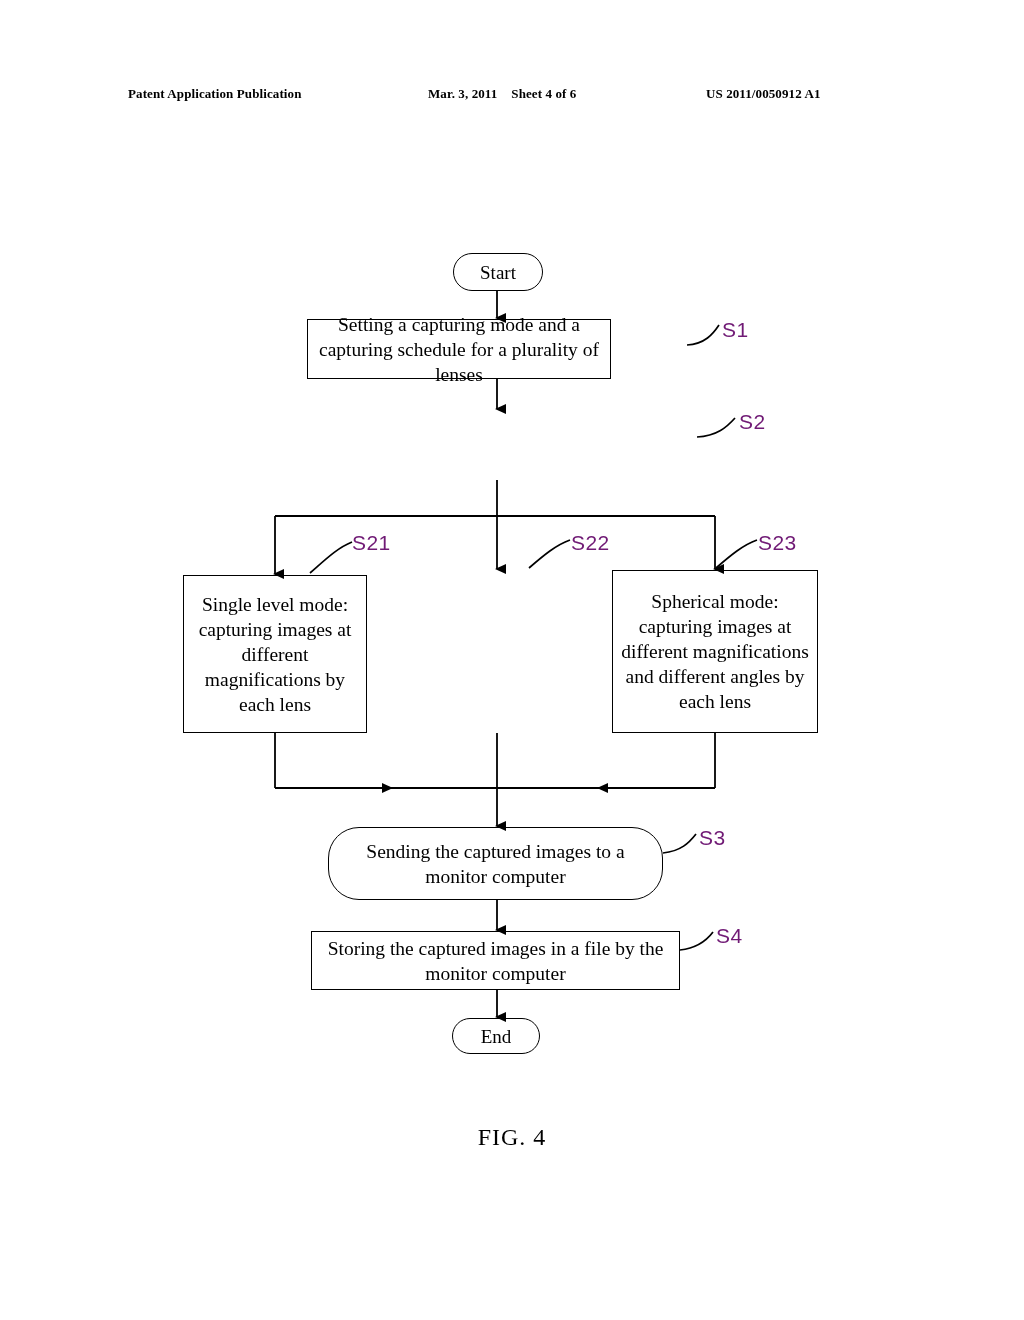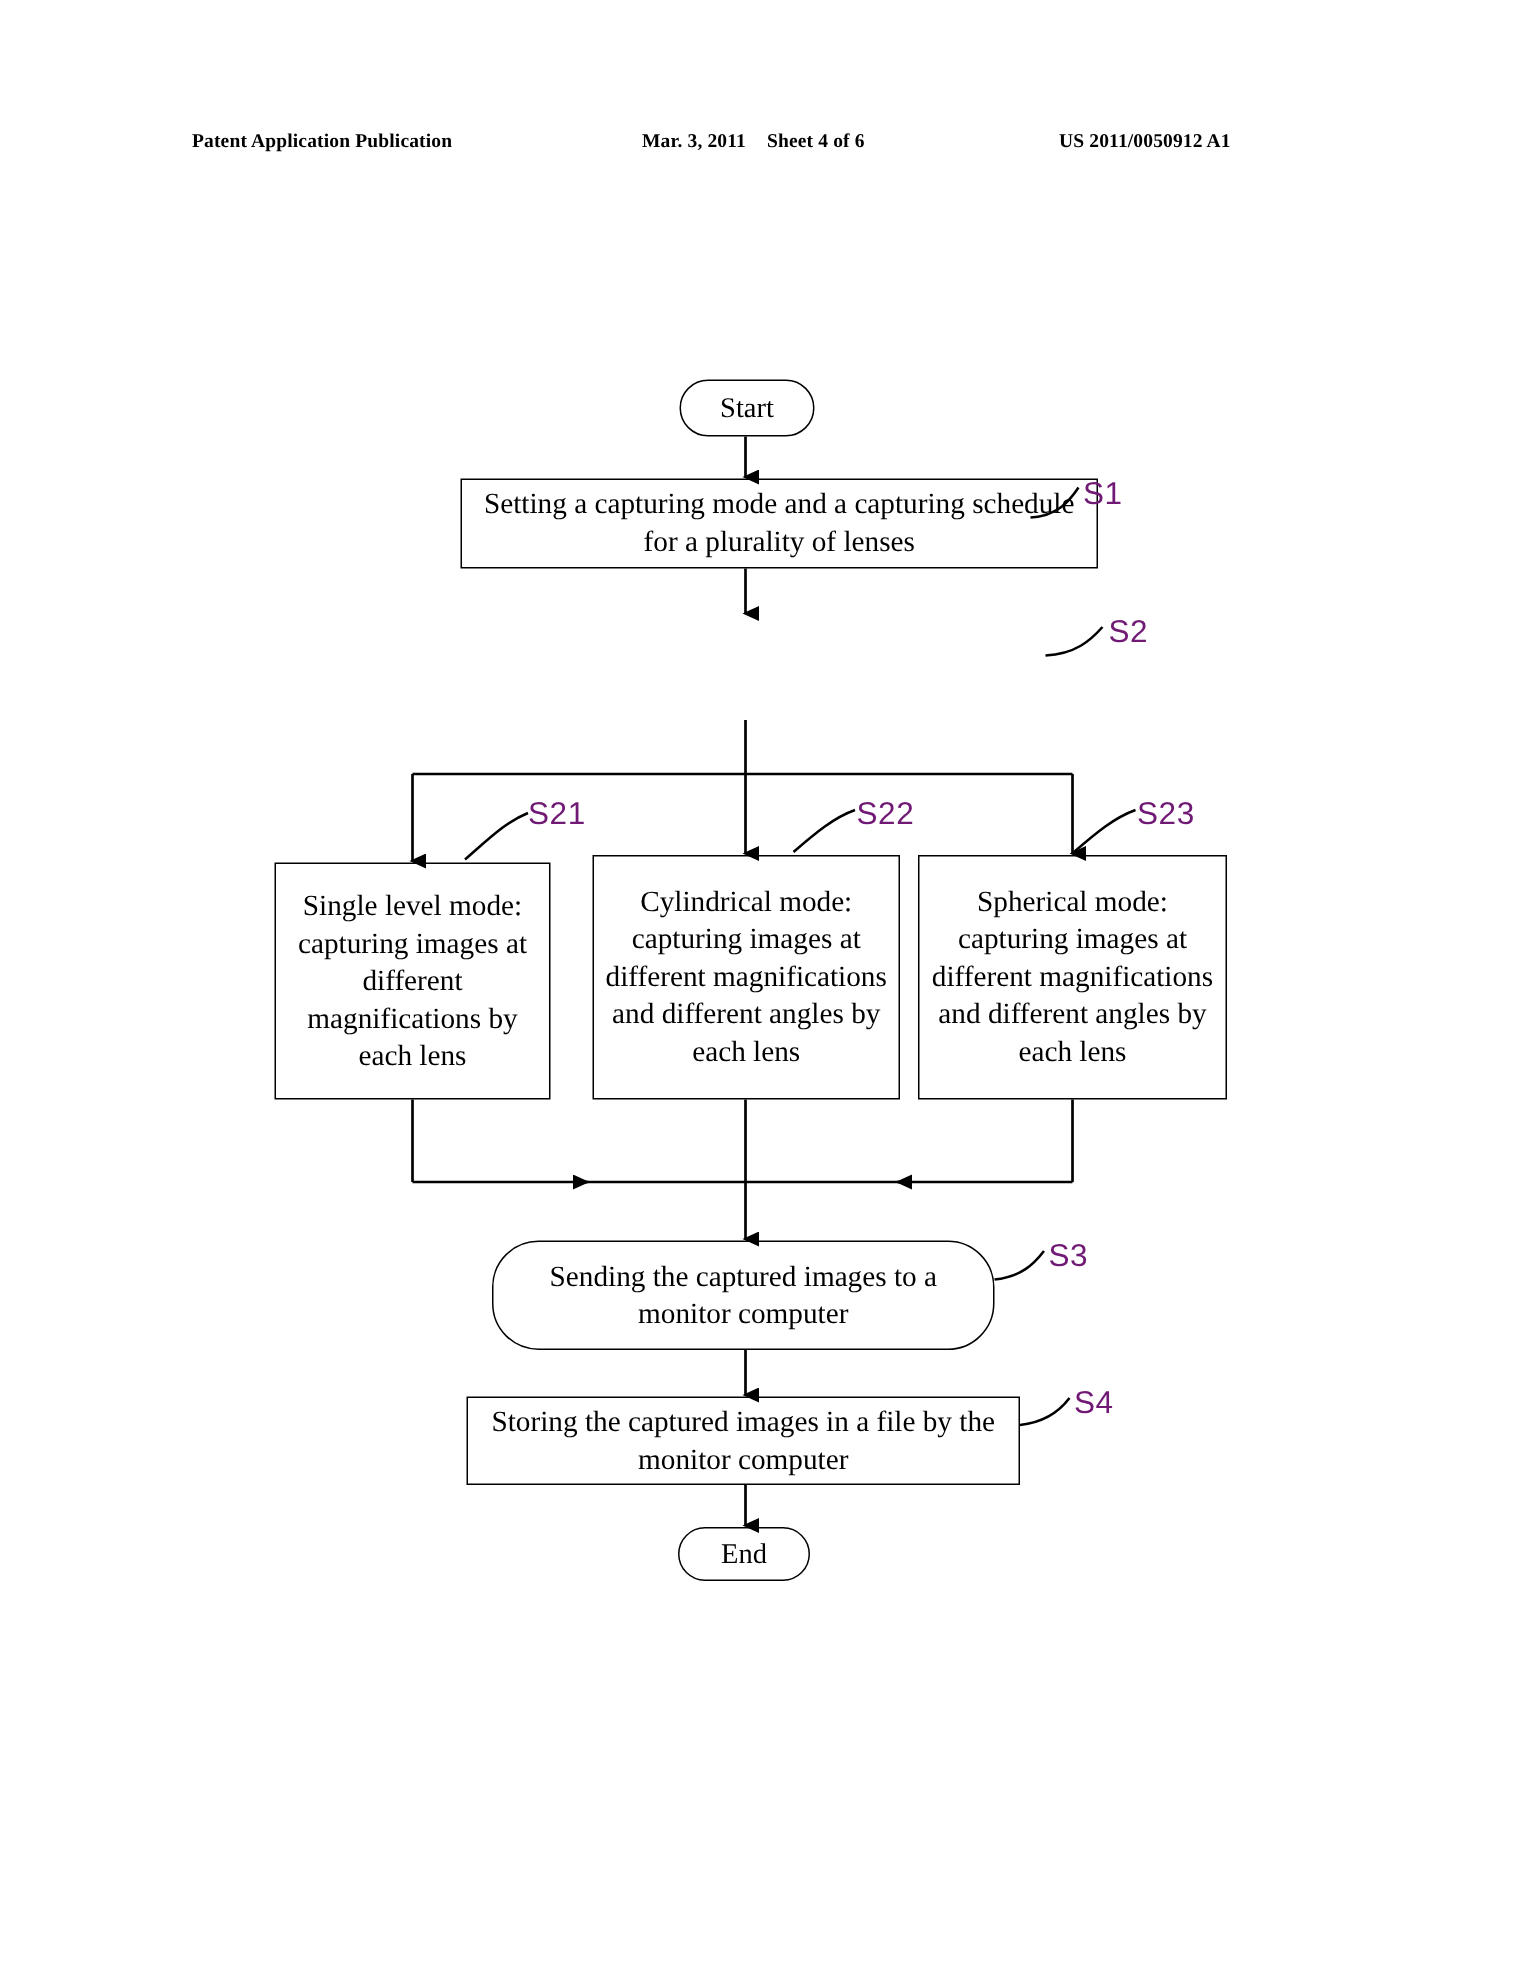--- a/index.html
+++ b/index.html
@@ -87,21 +87,21 @@
     border-radius: 999px;
     font-size: 19px;
   }
   .node .node-text {
     display: block;
     width: 100%;
   }
 
   
   #node-start   { left: 453px; top: 253px;  width: 90px;  height: 38px; }
-  #node-s1      { left: 307px; top: 319px;  width: 425px; height: 60px; align-items: center; }
+  #node-s1      { left: 307px; top: 319px;  width: 304px; height: 60px; align-items: center; }
   #node-s2      { left: 296px; top: 410px;  width: 401px; height: 70px; }
   #node-s21     { left: 183px; top: 575px;  width: 184px; height: 158px; }
   #node-s22     { left: 395px; top: 570px;  width: 205px; height: 163px; }
   #node-s23     { left: 612px; top: 570px;  width: 206px; height: 163px; }
   #node-s3      { left: 328px; top: 827px;  width: 335px; height: 73px; border-radius: 31px; }
   #node-s4      { left: 311px; top: 931px;  width: 369px; height: 59px; }
   #node-end     { left: 452px; top: 1018px; width: 88px;  height: 36px; }
 
   
   .ref-label {
@@ -206,23 +206,20 @@
 
   <div class="node process" id="node-s1">
     <span class="node-text">Setting a capturing mode and a capturing schedule for a plurality of lenses</span>
   </div>
 
 
   <div class="node process" id="node-s21">
     <span class="node-text">Single level mode: capturing images at different magnifications by each lens</span>
   </div>
 
-  <div class="node process" id="node-s22">
-    <span class="node-text">Cylindrical mode: capturing images at different magnifications and different angles by each lens</span>
-  </div>
 
   <div class="node process" id="node-s23">
     <span class="node-text">Spherical mode: capturing images at different magnifications and different angles by each lens</span>
   </div>
 
   <div class="node process" id="node-s3">
     <span class="node-text">Sending the captured images to a monitor computer</span>
   </div>
 
   <div class="node process" id="node-s4">
@@ -234,13 +231,14 @@
   </div>
 
   <div class="ref-label" id="ref-s1">S1</div>
   <div class="ref-label" id="ref-s2">S2</div>
   <div class="ref-label" id="ref-s21">S21</div>
   <div class="ref-label" id="ref-s22">S22</div>
   <div class="ref-label" id="ref-s23">S23</div>
   <div class="ref-label" id="ref-s3">S3</div>
   <div class="ref-label" id="ref-s4">S4</div>
 
+  <div id="figure-caption">FIG. 4</div>
 </div>
 
 </body></html>

